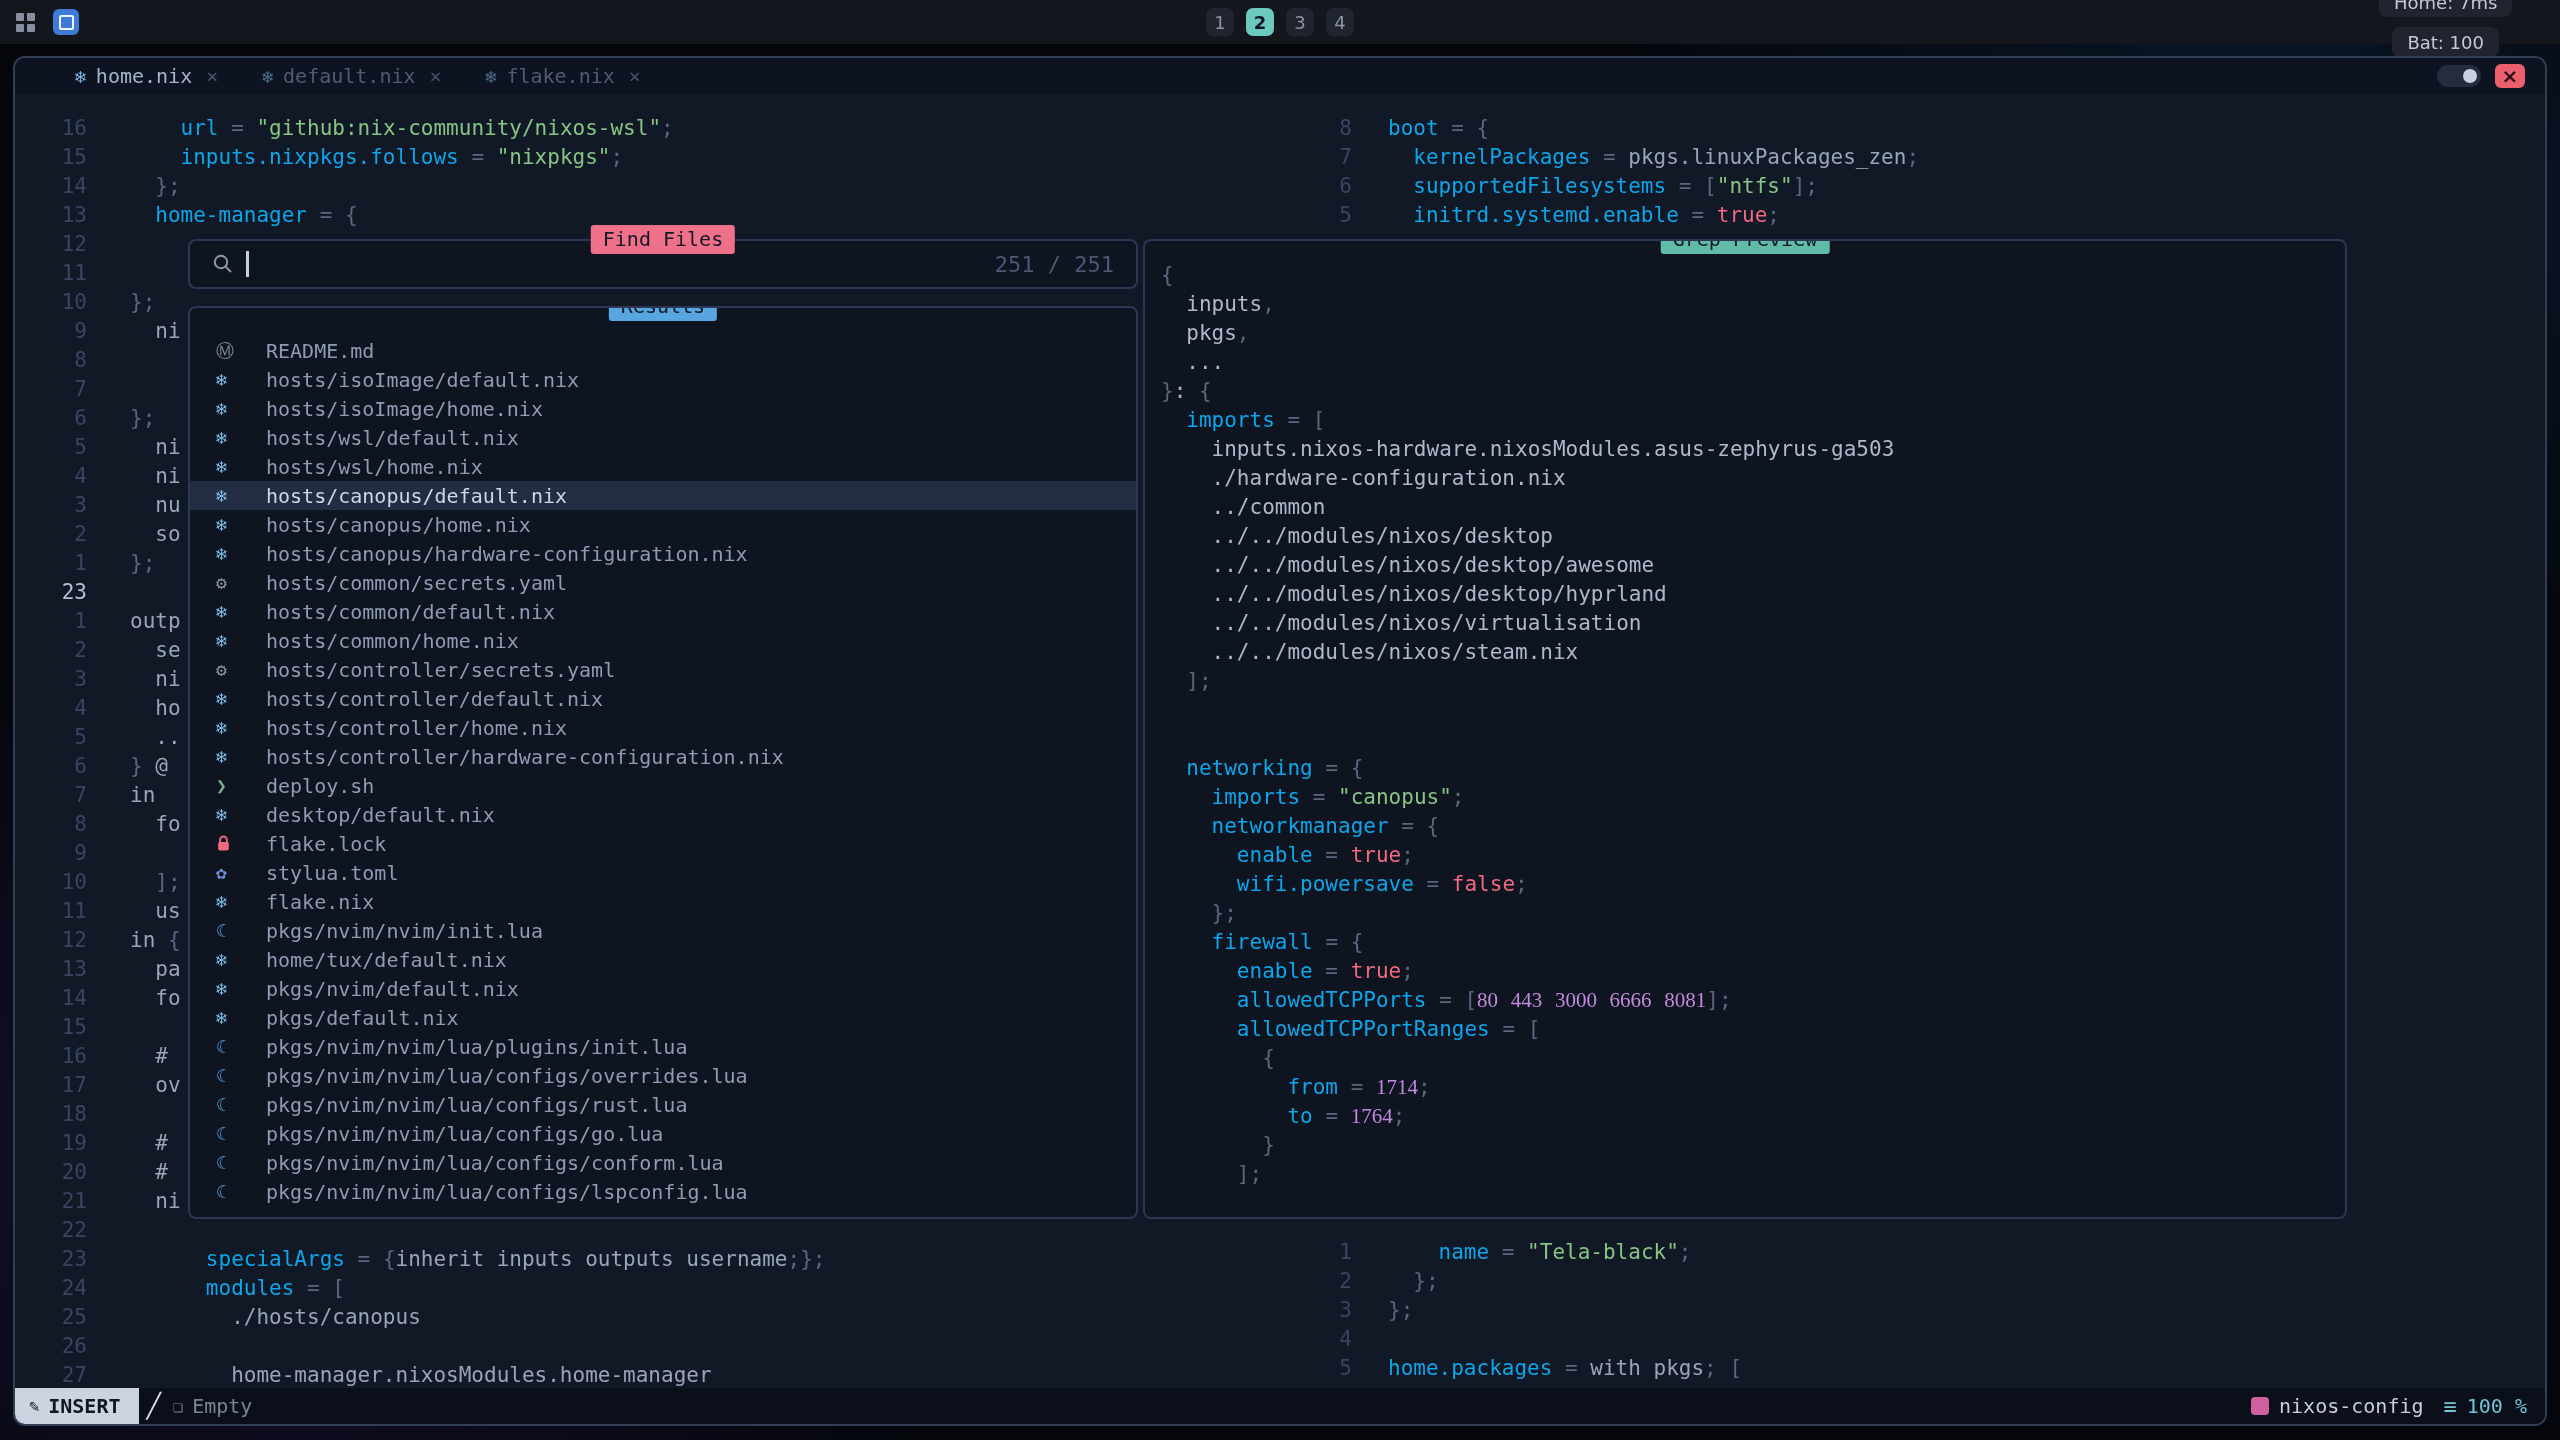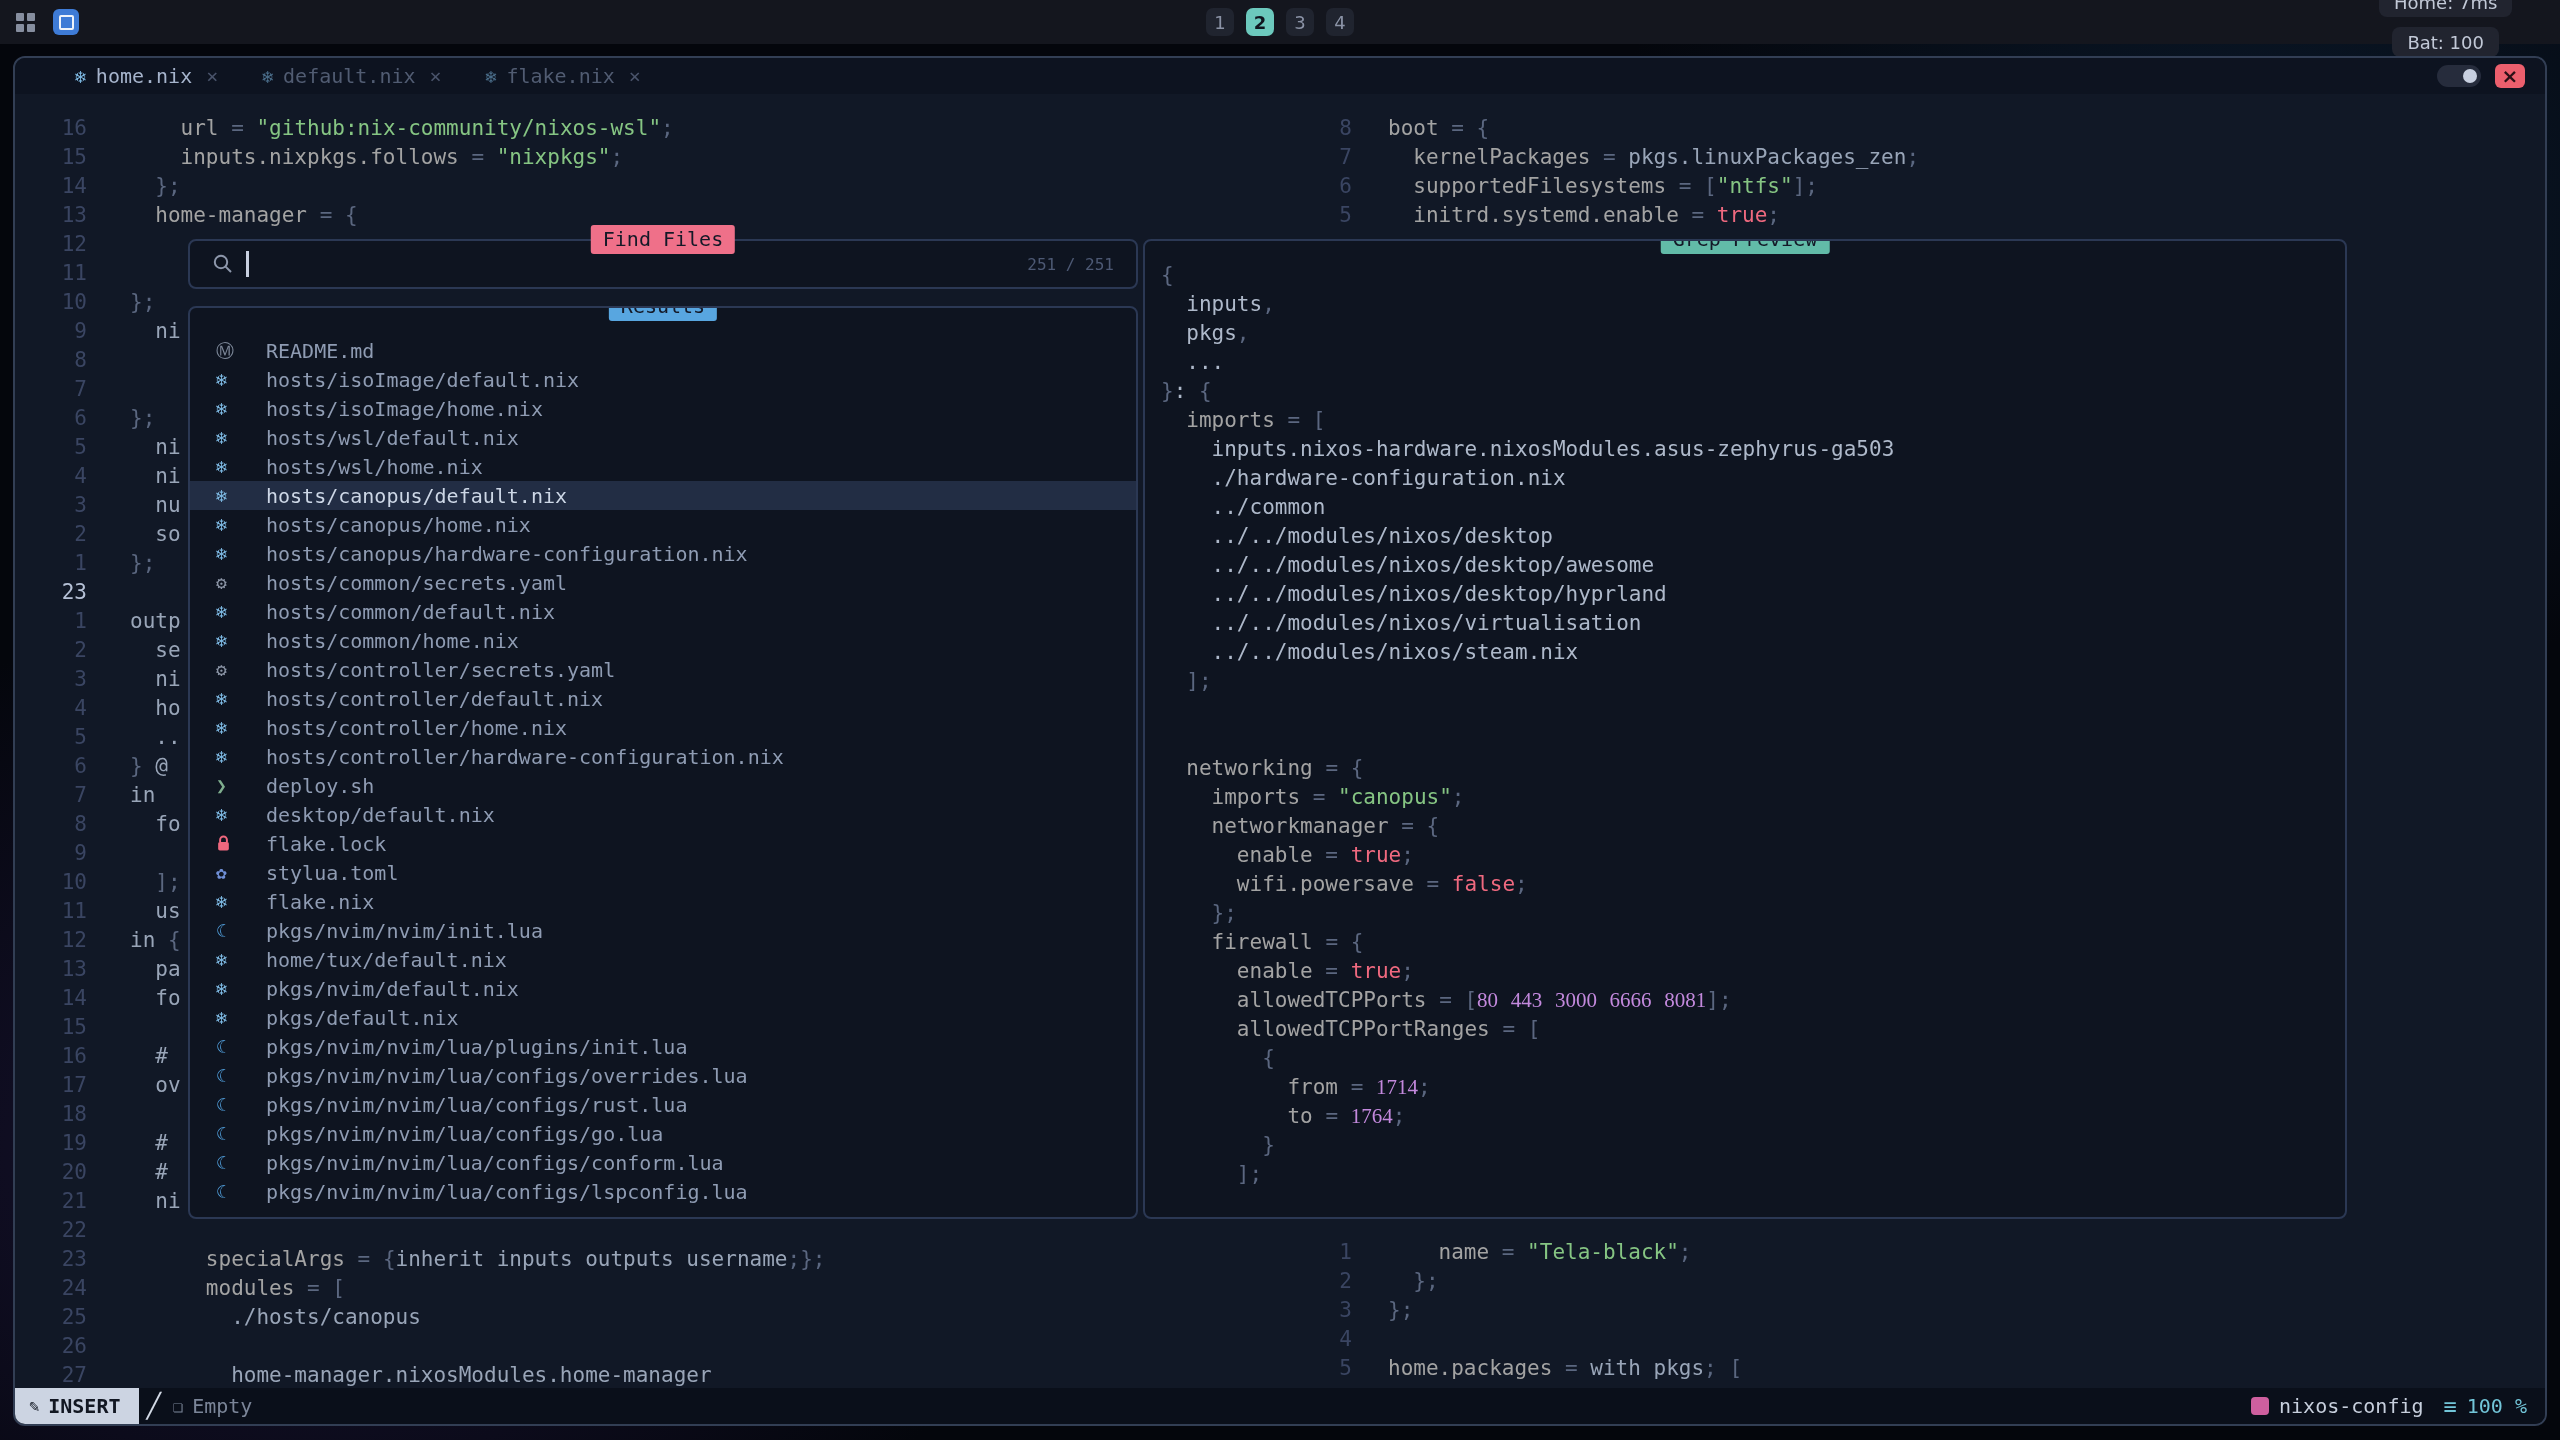--- a/index.html
+++ b/index.html
@@ -56,33 +56,33 @@
   .lnum{flex:none;width:72px;text-align:right;color:#3a4562;}
   .pane-rtop .lnum,.pane-rbot .lnum{width:55px;}
   .lnum.cur{color:#b6c1d6;}
   .ctext{margin-left:43px;}
   .pane-rtop .ctext,.pane-rbot .ctext{margin-left:36px;}
 
   .tk-str{color:#86c583;}
   .tk-bool{color:#ef697f;}
   .tk-num{color:#c389dd;font-family:Liberation Serif, serif;}
   .tk-pun{color:#5b6780;}
-  .tk-attr{color:#a3a3a3;}
+  .tk-attr{color:#0ea5e9;}
 
   
   .box{position:absolute;box-sizing:border-box;background:#0e1420;border:2px solid #2b3854;border-radius:8px;}
   .badge{position:absolute;top:-16px;left:50%;transform:translateX(-50%);padding:1px 12px;border-radius:3px;
     font-family:"DejaVu Sans Mono","DejaVu Sans",monospace;font-size:20px;line-height:27px;color:#141927;white-space:nowrap;}
   .badge-pink{background:#ef7089;}
   .badge-blue{background:#58a6e0;}
   .badge-teal{background:#62bba8;}
 
   .finder-search{left:173px;top:145px;width:950px;height:50px;display:flex;align-items:center;padding:0 22px;}
   .f-cursor{width:3px;height:26px;background:#c8d0e0;margin-left:12px;}
-  .f-count{margin-left:auto;color:#4d5974;font-family:"DejaVu Sans Mono","DejaVu Sans",monospace;font-size:16px;}
+  .f-count{margin-left:auto;color:#4d5974;font-family:"DejaVu Sans Mono","DejaVu Sans",monospace;font-size:22px;}
 
   .finder-results{left:173px;top:212px;width:950px;height:913px;padding-top:28px;overflow:hidden;}
   .ritem{height:29px;display:flex;align-items:center;padding:0 8px 0 26px;
     font-family:"DejaVu Sans Mono","DejaVu Sans",monospace;font-size:20px;color:#8f9cb3;cursor:pointer;white-space:pre;}
   .ritem .fico{flex:none;width:26px;font-size:18px;display:inline-flex;align-items:center;}
   .ritem .rlabel{margin-left:24px;}
   .ritem.sel{background:#222d44;color:#cdd7e6;}
   .ic-nix{color:#7ebae4;} .ic-lua{color:#4f9cd8;} .ic-markdown{color:#7d8899;}
   .ic-yaml{color:#8d97a8;} .ic-shell{color:#7fae8e;} .ic-toml{color:#6f8fd6;}
 

